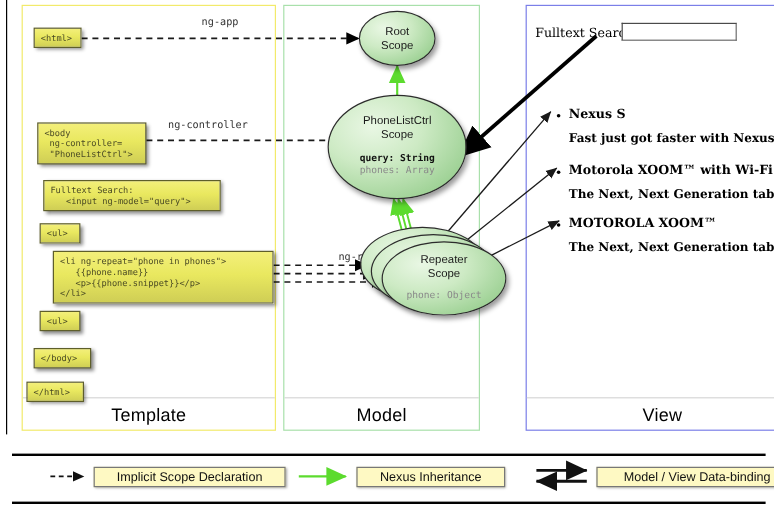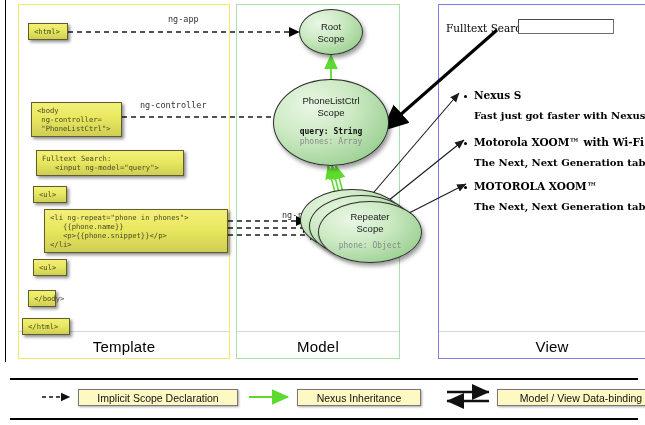--- a/index.html
+++ b/index.html
@@ -189,21 +189,21 @@
 
   <div class="codebox" style="left:33px;top:186px;width:34px;">&lt;ul&gt;</div>
 
   <div class="codebox" style="left:44px;top:209px;width:184px;">&lt;li ng-repeat="phone in phones"&gt;
    {{phone.name}}
    &lt;p&gt;{{phone.snippet}}&lt;/p&gt;
 &lt;/li&gt;</div>
 
   <div class="codebox" style="left:33px;top:259px;width:34px;">&lt;ul&gt;</div>
 
-  <div class="codebox" style="left:28px;top:290px;width:28px;">&lt;/body&gt;</div>
+  <div class="codebox" style="left:28px;top:290px;width:48px;">&lt;/body&gt;</div>
 
   <div class="codebox" style="left:22px;top:318px;width:48px;">&lt;/html&gt;</div>
 
   <div class="edge-label" style="left:168px;top:14px;">ng-app</div>
   <div class="edge-label" style="left:140px;top:100px;">ng-controller</div>
   <div class="edge-label" style="left:234px;top:210px;padding-left:48px;">ng-repeat</div>
 
   <div class="scope" style="left:299px;top:9px;width:64px;height:46px;">
     <div class="title" style="padding-top:11px;">
       <span>Root</span><br>

